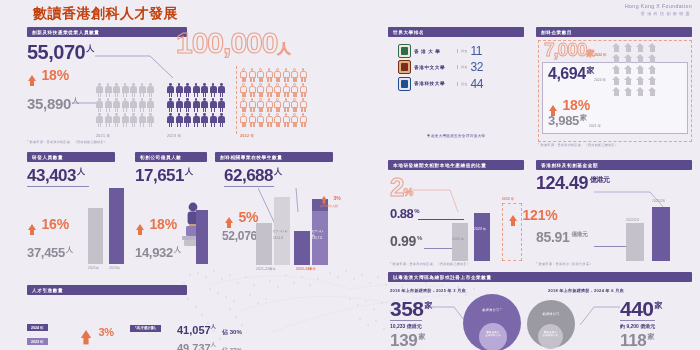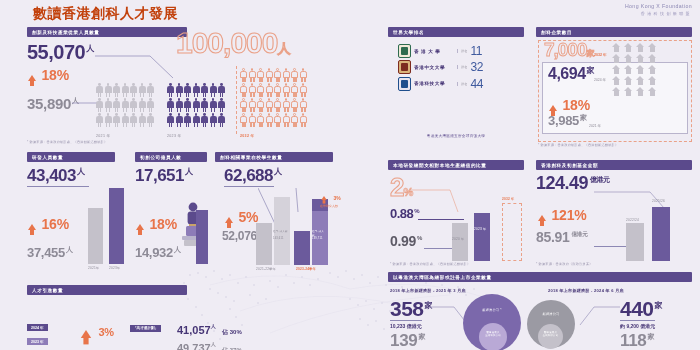--- a/index.html
+++ b/index.html
@@ -915,21 +915,21 @@
     <div class="clab or" style="left:50px;top:-8px;font-weight:bold;">2032 年</div>
   </div>
   <div class="note" style="position:absolute;left:390px;top:262px;">* 數據來源：香港政府統計處、《香港創新活動統計》</div>
 
   <div class="panel" style="left:536px;top:160px;width:156px;">
     <div class="bar">香港創科及初創基金金額</div>
   </div>
   <div class="big" style="position:absolute;left:536px;top:174px;font-size:18px;">
     <span>124.49</span><span style="font-size:7px;font-weight:bold;vertical-align:super;margin-left:2px;">億港元</span>
   </div>
-  <div style="position:absolute;left:538px;top:206px;text-align:right;">
+  <div style="position:absolute;left:509px;top:206px;text-align:right;">
     <span class="arrow-up"></span>
     <span class="pct">121%</span>
   </div>
   <div class="sub" style="position:absolute;left:536px;top:230px;font-size:14px;">
     <span>85.91</span><span style="font-size:5.6px;font-weight:bold;vertical-align:super;margin-left:2px;">億港元</span>
   </div>
   <svg style="position:absolute;left:594px;top:190px;width:76px;height:22px;">
     <path d="M0 2 L56 2 L70 18" stroke="#8d88b4" fill="none" stroke-width=".6"></path>
   </svg>
   <div style="position:absolute;left:594px;top:246px;width:50px;height:.6px;background:#8d88b4;"></div>

